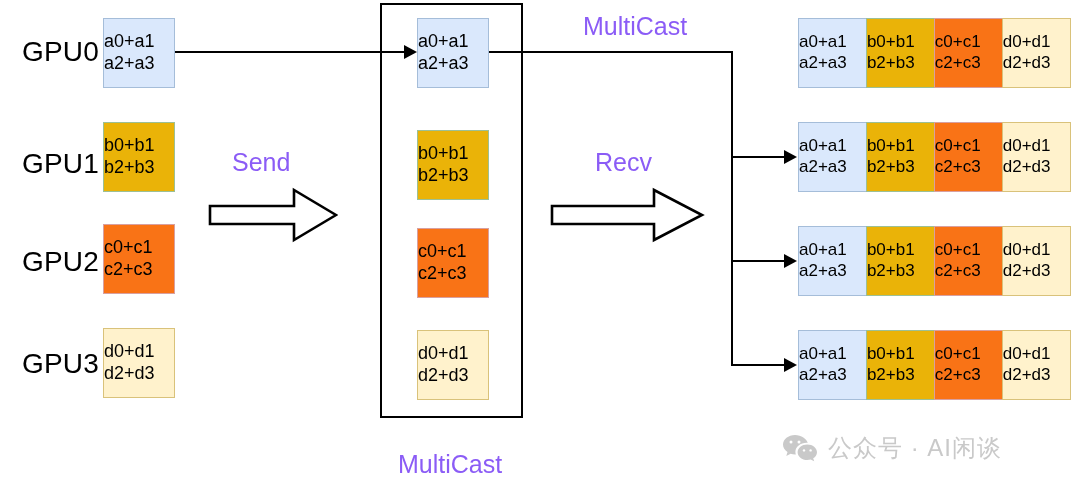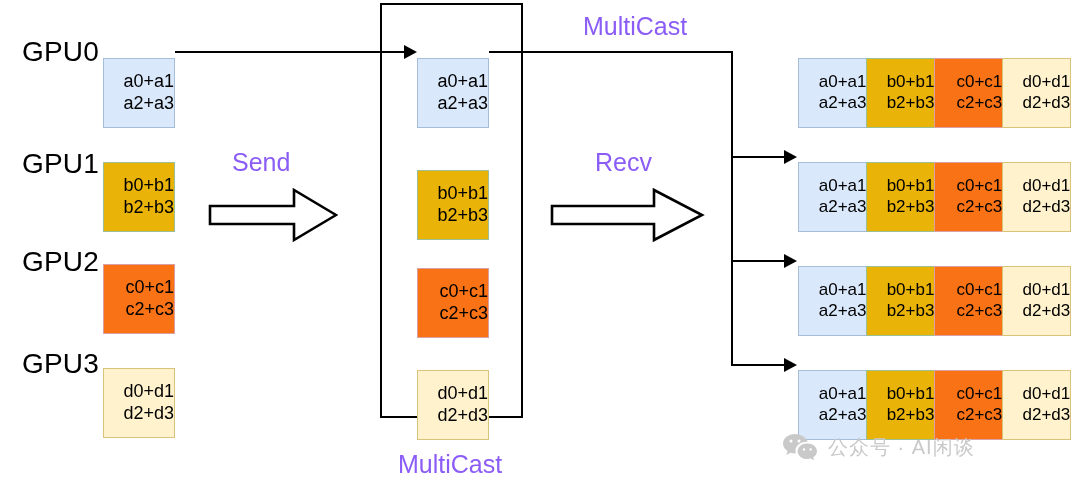--- a/index.html
+++ b/index.html
@@ -32,27 +32,26 @@
     color: #8b5cf6;
     white-space: nowrap;
   }
 
   
   .block {
     box-sizing: border-box;
     border: 1.6px solid #888;
     display: flex;
     flex-direction: column;
-    align-items: flex-end;
+    align-items: flex-start;
     justify-content: center;
     font-size: 18px;
     line-height: 1.22;
     color: #000;
     white-space: nowrap;
-    margin-top: 40px;
   }
   .block .ln { display: block; }
 
   .c-blue   { background: #dae8fc; border-color: #a5bdd9; }
   .c-green  { background: #eab308; border-color: #9cc095; }
   .c-red    { background: #f97316; border-color: #d8a0a0; }
   .c-yellow { background: #fff2cc; border-color: #d9c27a; }
 
   
   .result-row {
@@ -89,21 +88,21 @@
   .block-arrow { display: block; }
 
   
   .watermark {
     display: flex;
     align-items: center;
     gap: 10px;
     opacity: 1;
   }
   .watermark .wm-text {
-    font-size: 20px;
+    font-size: 24px;
     color: #c9c9c9;
     white-space: nowrap;
     letter-spacing: 1px;
   }
 </style>
 </head>
 <body>
 
 <div id="canvas">
 

